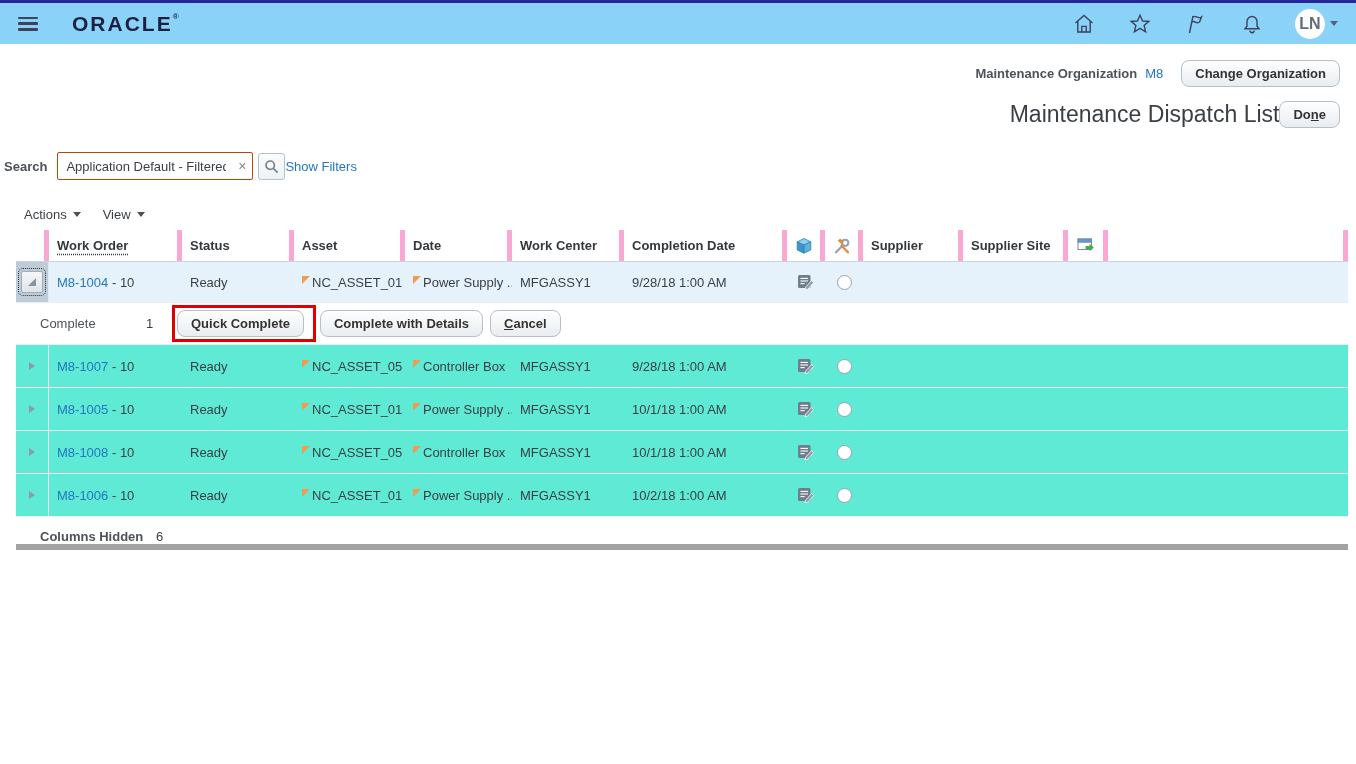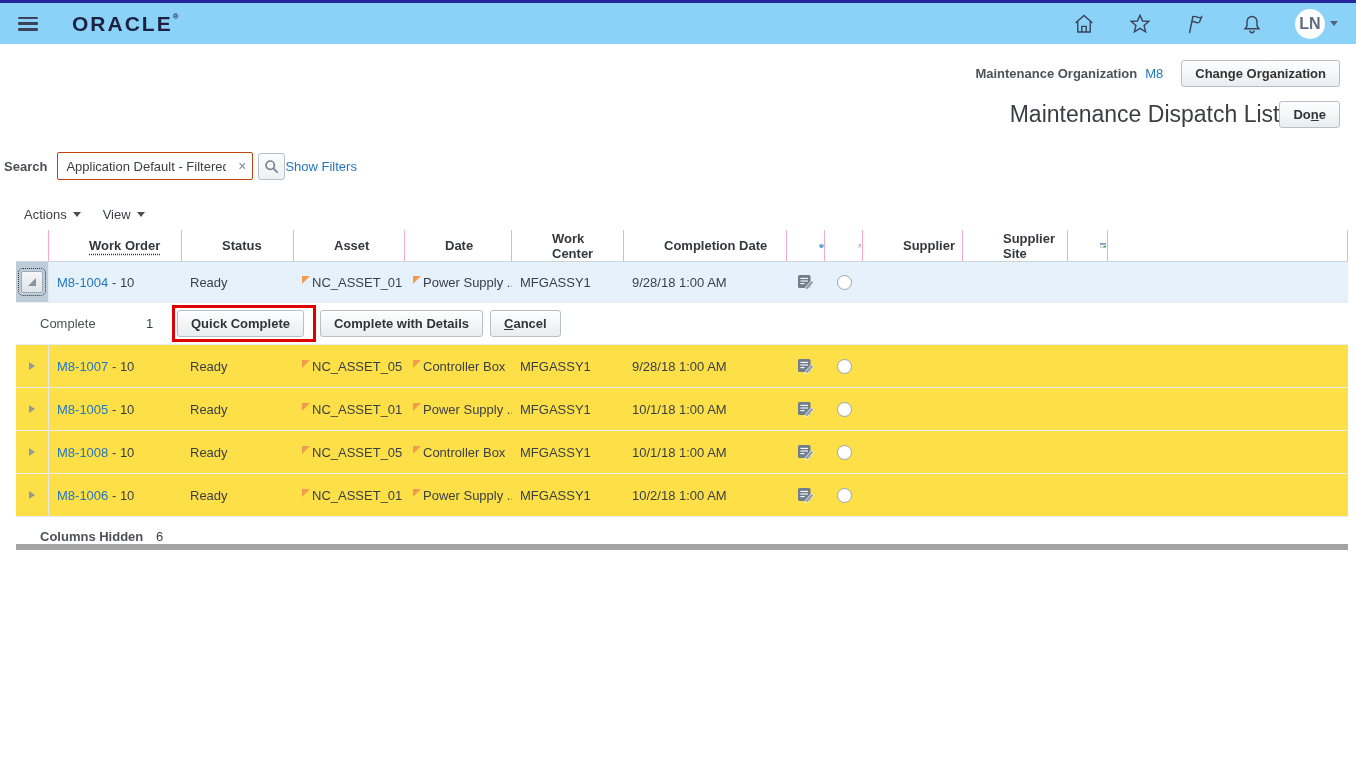--- a/index.html
+++ b/index.html
@@ -25,21 +25,21 @@
     border-top:5px solid #53607a; }
 
   
   .context-row { display:flex; justify-content:flex-end; align-items:center;
     gap:8px; padding:16px 16px 0 0; font-size:13px; }
   .ctx-label { font-weight:bold; color:#4d5258; }
   .ctx-value { color:#2576c2; margin-right:10px; }
 
   .btn { font-family:"Liberation Sans", sans-serif; font-size:13px; font-weight:bold; color:#333;
     background:linear-gradient(#fefefe,#e9edf0); border:1px solid #b7c0c9;
-    border-radius:3px; padding:5px 13px; cursor:pointer; }
+    border-radius:8px; padding:5px 13px; cursor:pointer; }
 
   
   .title-row { display:flex; justify-content:flex-end; align-items:center;
     padding:14px 16px 0 28px; }
   .page-title { font-size:23px; font-weight:400; color:#3a3f44; }
   .mn { text-decoration:underline; }
 
   
   .search-row { display:flex; align-items:center; padding:24px 0 0 4px; font-size:13px; }
   .search-label { font-weight:bold; color:#4d5258; margin-right:10px; }
@@ -59,25 +59,25 @@
   .menu-item { display:flex; align-items:center; gap:6px; cursor:pointer; }
   .caret { width:0; height:0; border-left:4.5px solid transparent;
     border-right:4.5px solid transparent; border-top:5px solid #4a5056; }
 
   
   .table { margin:2px 8px 0 16px; font-size:13px;
     --cols: 33px 133px 112px 111px 107px 112px 163px 38px 38px 100px 105px 40px 1fr; }
   .trow { display:grid; grid-template-columns:var(--cols); align-items:center; }
   .thead { height:32px; border-bottom:1px solid #ccd4db; font-weight:bold; color:#33383d; }
   .thead > div { padding-left:8px; height:100%; display:flex; align-items:center;
-    border-right:1px solid #f9a8d4;margin-left:32px; }
+    border-right:5px solid #f9a8d4; }
   .thead .icon-col { justify-content:center; padding-left:0; }
   .th-sort { text-decoration:underline dotted; text-underline-offset:4px; }
 
-  .drow { height:43px; border-bottom:1px solid #e9edf0; background:#fde047; }
+  .drow { height:43px; border-bottom:1px solid #e9edf0; background:#5eead4; }
   .drow > div { padding-left:8px; white-space:nowrap; overflow:hidden; }
   .drow .icon-col { display:flex; justify-content:center; padding-left:0; }
   .drow.selected { height:41px; background:#e5f2fc; }
 
   .expander-cell { height:100%; display:flex; align-items:center; justify-content:center;
     border-right:1px solid #e3e8ed; padding-left:0 !important; }
   .selected .expander-cell { background:#bdccd8; }
   .exp-btn { width:22px; height:22px; background:linear-gradient(#f5f7f8,#dfe4e8);
     border:1px solid #9fadb9; border-radius:2px; outline:1px dotted #333; outline-offset:2px;
     display:flex; align-items:center; justify-content:center; cursor:pointer; }

